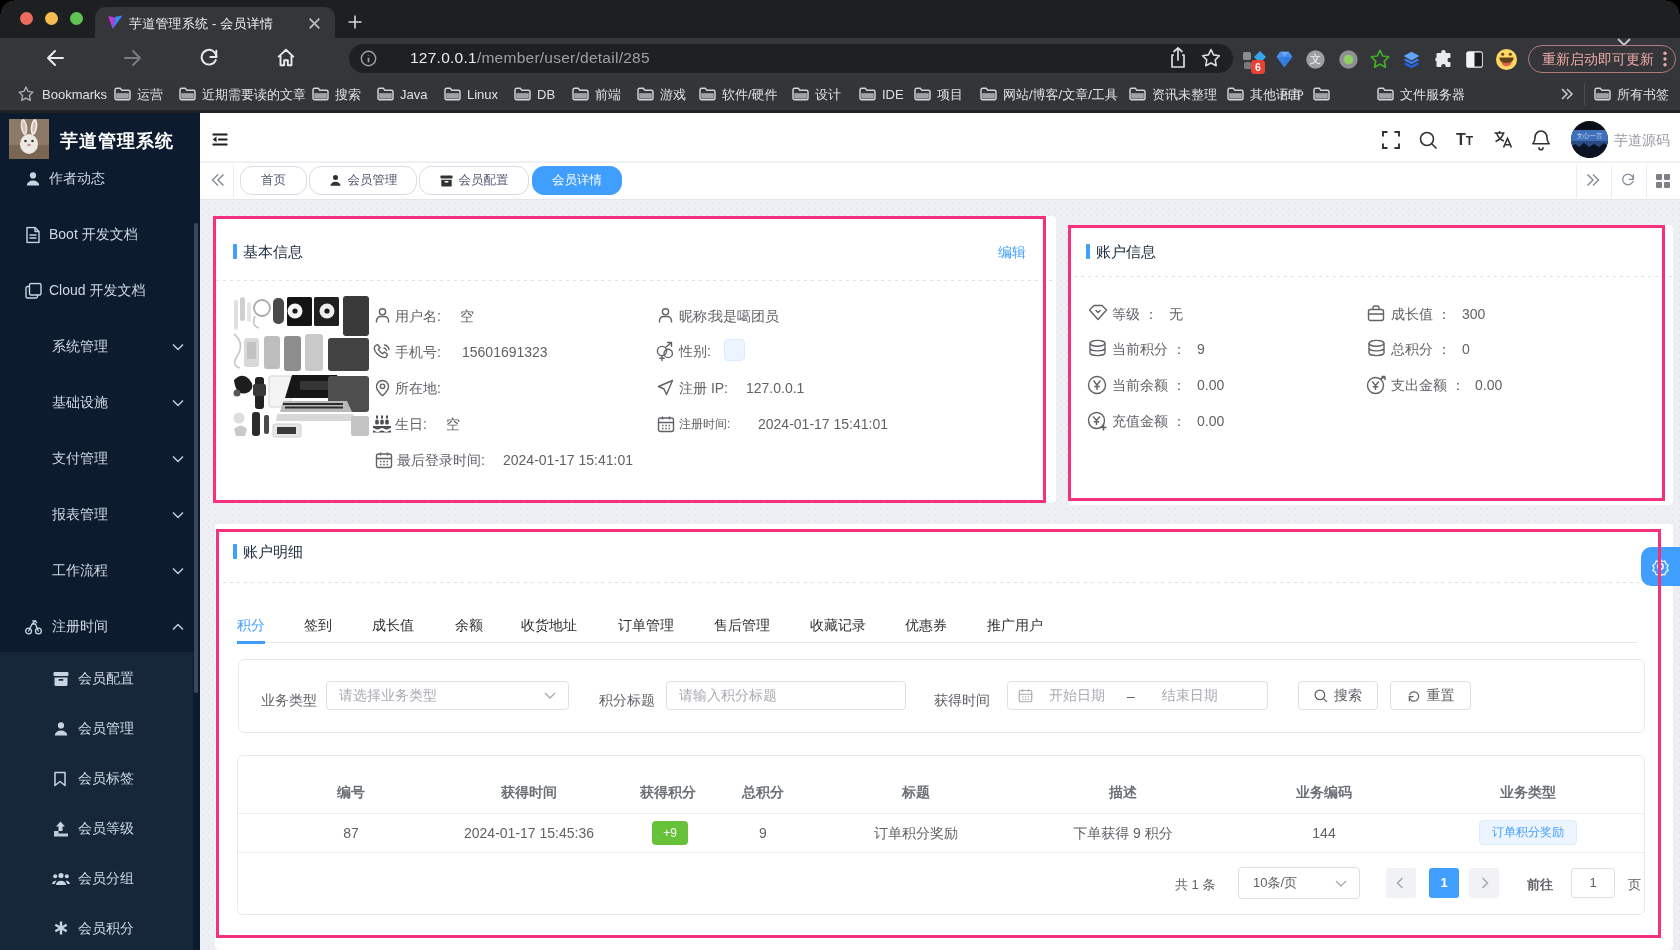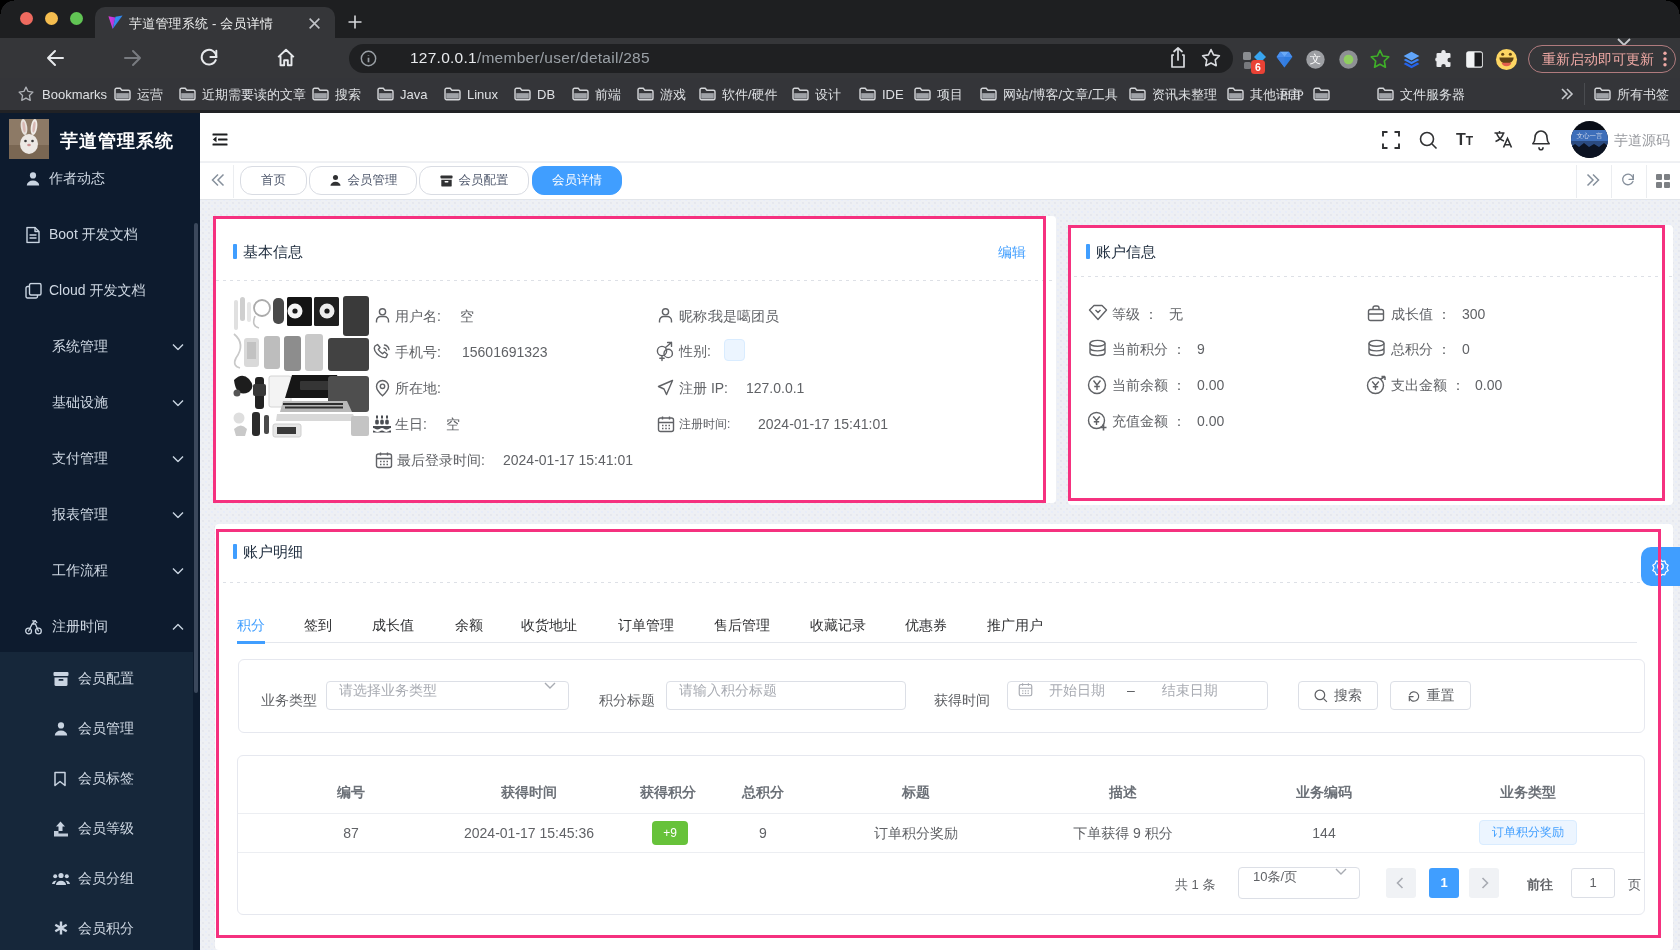--- a/index.html
+++ b/index.html
@@ -34,21 +34,21 @@
          display:flex; align-items:center; justify-content:center; gap:6px; font-size:12.5px; color:#515a6e; }
   .tag.active { background:#409eff; border-color:#409eff; color:#fff; }
 
   
   .pinkcard { position:absolute; }
   .whitecard { position:absolute; background:#fff; border-radius:4px; }
   .pinkrect { position:absolute; border:3px solid #f5317f; z-index:10; }
   .card-title { position:absolute; font-size:15px; font-weight:normal; color:#223041; }
   .card-bar { position:absolute; width:4px; height:15px; background:#409eff; border-radius:1px; }
   .divider { position:absolute; height:1px; background:repeating-linear-gradient(90deg,#dde0e6 0 3px,rgba(0,0,0,0) 3px 7px); }
-  .el-input { position:absolute; border:1px solid #dcdfe6; border-radius:4px; background:#fff; display:flex; font-size:14px; color:#a8abb2; }
+  .el-input { position:absolute; border:1px solid #dcdfe6; border-radius:4px; background:#fff; display:flex; align-items:center; font-size:14px; color:#a8abb2; }
   .btn { position:absolute; border:1px solid #dcdfe6; border-radius:4px; background:#fff; display:flex; align-items:center; justify-content:center; gap:6px; font-size:14px; color:#606266; }
   .tbl-h { position:absolute; font-size:14px; font-weight:bold; color:#6b7077; transform:translateX(-50%); }
   .tbl-c { position:absolute; font-size:14px; color:#606266; transform:translateX(-50%); }
 </style>
 </head>
 <body>
 
 <div id="tabstrip" class="abs"></div>
 <div class="abs" style="left:0; top:0; width:14px; height:14px; background:radial-gradient(circle at 14px 14px, rgba(0,0,0,0) 13px, #000 13.5px); z-index:50;"></div>
 <div class="abs" style="right:0; top:0; width:14px; height:14px; background:radial-gradient(circle at 0 14px, rgba(0,0,0,0) 13px, #000 13.5px); z-index:50;"></div>

